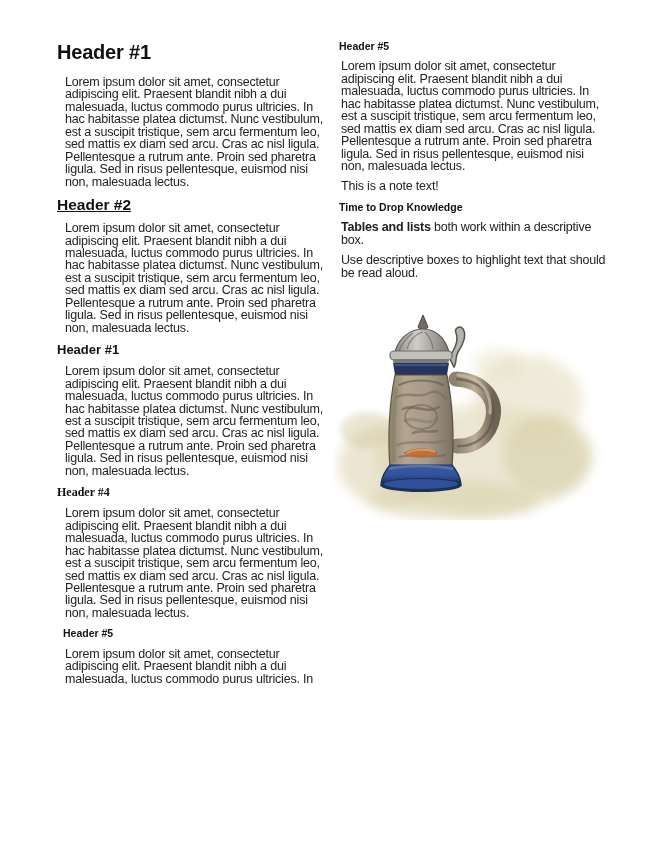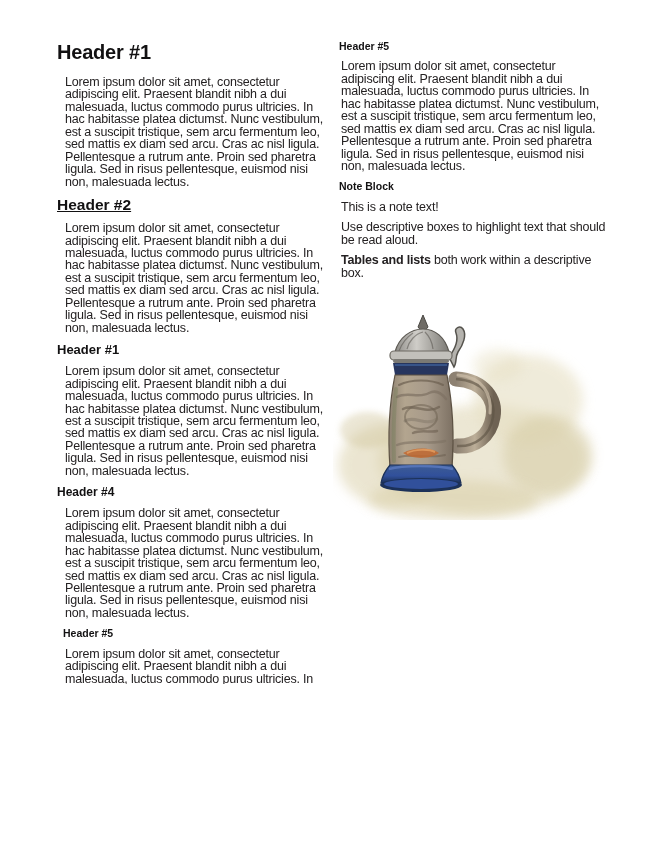--- a/index.html
+++ b/index.html
@@ -11,21 +11,21 @@
     color:#242122;
     overflow:hidden;
   }
   .col{position:absolute;top:40px;}
   #col-left{left:57px;width:282px;}
   #col-right{left:333px;width:285px;}
   h1,h2,h3,h4,h5{color:#121112;font-weight:700;font-family:"Liberation Sans", sans-serif;}
   h1{font-size:20px;line-height:24px;margin:0 0 12px 0;letter-spacing:-0.2px;}
   h2{font-size:15.5px;line-height:18px;margin:6px 0 2px 0;text-decoration:underline;}
   h3{font-size:13px;line-height:15px;margin:6px 0 2px 0;}
-  h4{font-size:12px;line-height:14px;margin:6px 0 1px 0;}
+  h4{font-size:12px;line-height:14px;margin:6px 0 1px 0;font-family:Liberation Serif, serif;}
   h5{font-size:10.5px;line-height:12.4px;margin:0;padding-left:6px;}
   p{font-size:12.5px;line-height:12.45px;margin:8px;letter-spacing:-0.2px;}
   p b{letter-spacing:-0.2px;}
   #stein-wrap{margin-top:26px;width:280px;height:215px;}
   svg{display:block;}
 </style>
 </head>
 <body>
 
 <div id="page">
@@ -39,24 +39,24 @@
     <p>Lorem ipsum dolor sit amet, consectetur adipiscing elit. Praesent blandit nibh a dui malesuada, luctus commodo purus ultricies. In hac habitasse platea dictumst. Nunc vestibulum, est a suscipit tristique, sem arcu fermentum leo, sed mattis ex diam sed arcu. Cras ac nisl ligula. Pellentesque a rutrum ante. Proin sed pharetra ligula. Sed in risus pellentesque, euismod nisi non, malesuada lectus.</p>
     <h4>Header #4</h4>
     <p>Lorem ipsum dolor sit amet, consectetur adipiscing elit. Praesent blandit nibh a dui malesuada, luctus commodo purus ultricies. In hac habitasse platea dictumst. Nunc vestibulum, est a suscipit tristique, sem arcu fermentum leo, sed mattis ex diam sed arcu. Cras ac nisl ligula. Pellentesque a rutrum ante. Proin sed pharetra ligula. Sed in risus pellentesque, euismod nisi non, malesuada lectus.</p>
     <h5>Header #5</h5>
     <p>Lorem ipsum dolor sit amet, consectetur adipiscing elit. Praesent blandit nibh a dui malesuada, luctus commodo purus ultricies. In hac habitasse platea dictumst. Nunc vestibulum, est a suscipit tristique, sem arcu fermentum leo, sed mattis ex diam sed arcu. Cras ac nisl ligula. Pellentesque a rutrum ante. Proin sed pharetra ligula. Sed in risus pellentesque, euismod nisi non, malesuada lectus.</p>
   </div>
 
   <div class="col" id="col-right">
     <h5>Header #5</h5>
     <p>Lorem ipsum dolor sit amet, consectetur adipiscing elit. Praesent blandit nibh a dui malesuada, luctus commodo purus ultricies. In hac habitasse platea dictumst. Nunc vestibulum, est a suscipit tristique, sem arcu fermentum leo, sed mattis ex diam sed arcu. Cras ac nisl ligula. Pellentesque a rutrum ante. Proin sed pharetra ligula. Sed in risus pellentesque, euismod nisi non, malesuada lectus.</p>
-    <h5>Note Block</h5>
     <p>This is a note text!</p>
+    <h5>Time to Drop Knowledge</h5>
+    <p><b>Tables and lists</b><span> both work within a descriptive box.</span></p>
     <p>Use descriptive boxes to highlight text that should be read aloud.</p>
-    <p><b>Tables and lists</b><span> both work within a descriptive box.</span></p>
 
     <div id="stein-wrap">
       <svg width="280" height="215" viewBox="0 0 280 215" xmlns="http://www.w3.org/2000/svg">
         <defs>
           <filter id="soft" x="-30%" y="-30%" width="160%" height="160%">
             <feGaussianBlur stdDeviation="6"></feGaussianBlur>
           </filter>
           <filter id="soft2" x="-30%" y="-30%" width="160%" height="160%">
             <feGaussianBlur stdDeviation="3"></feGaussianBlur>
           </filter>

